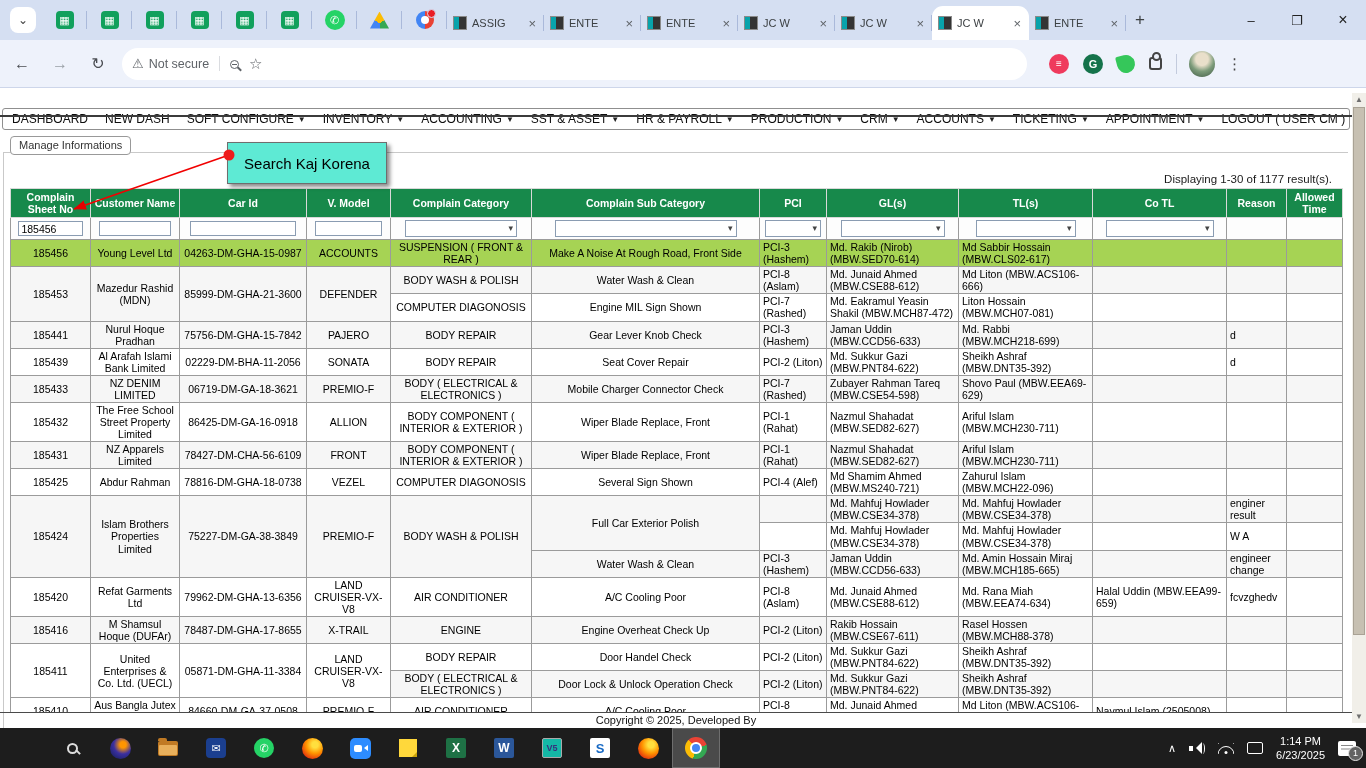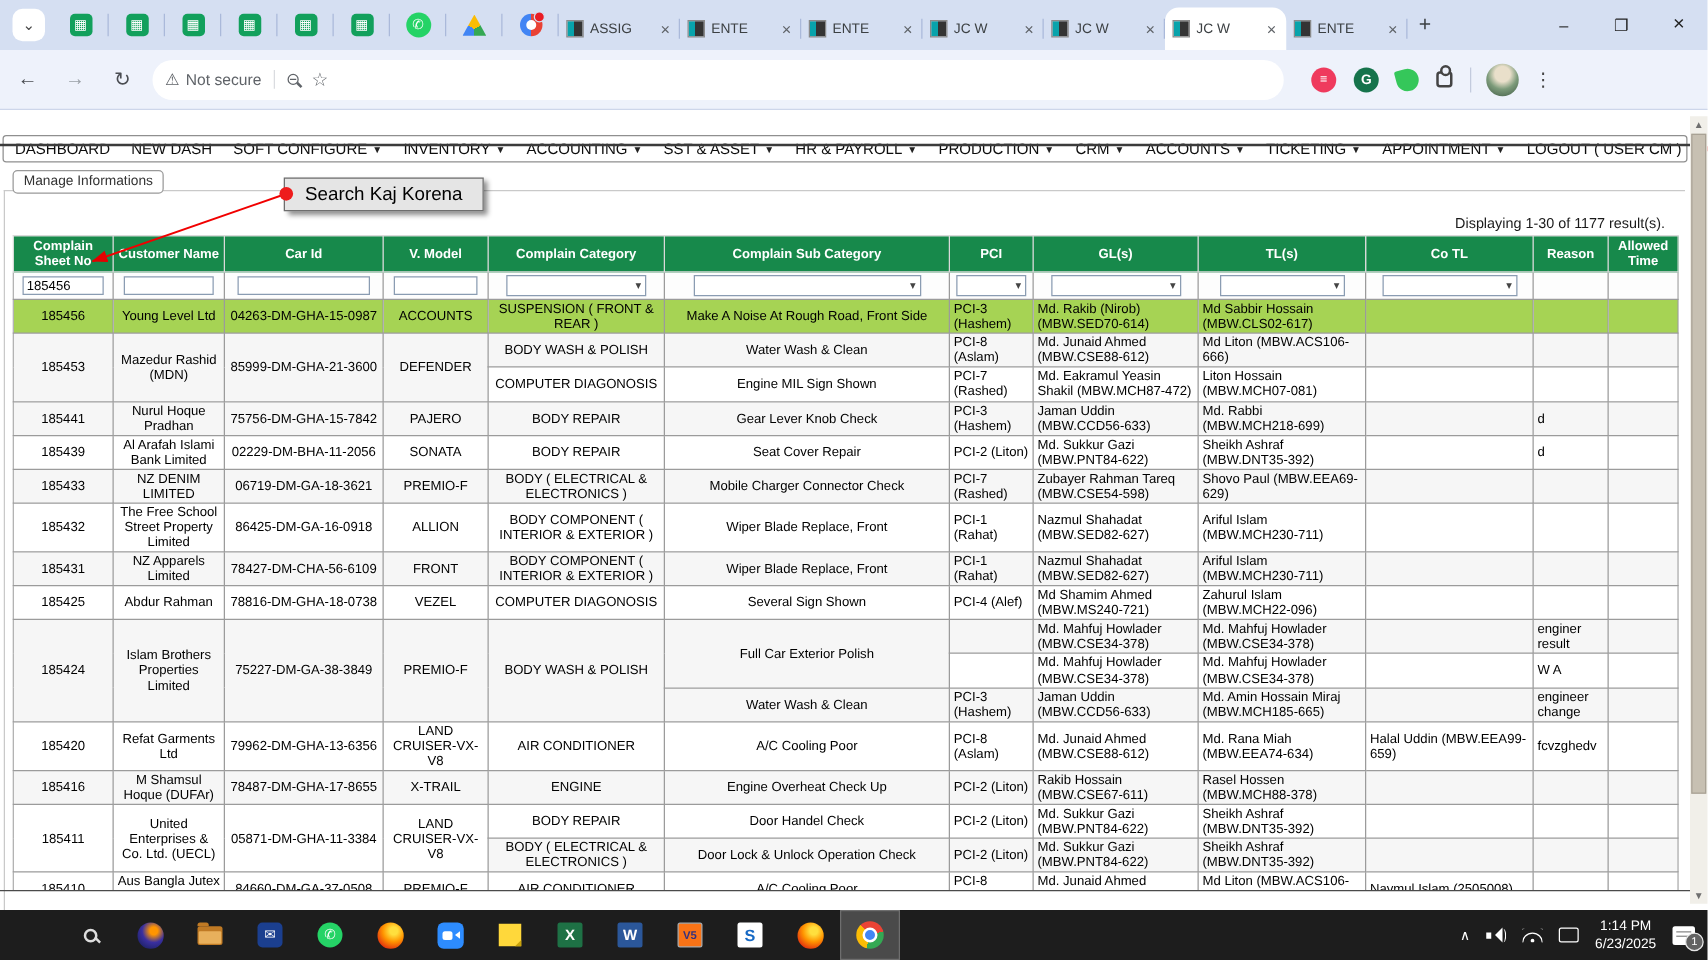--- a/index.html
+++ b/index.html
@@ -42,21 +42,21 @@
 
   
   #page { position:absolute; left:0; top:88px; width:1366px; height:640px; background:#fff; }
   #mainnav { position:absolute; left:2px; top:20px; width:1348px; height:22px; border:1px solid #8f8f8f; border-radius:3px; background:#fff; display:flex; align-items:center; gap:17px; padding:0 9px; font-size:12px; color:#0d0d0d; white-space:nowrap; }
   .nav-item { display:flex; align-items:center; gap:4px; }
   .nav-item .caret { font-size:8px; color:#222; }
   .msg-badge { background:#f2a6a2; color:#fff; font-weight:bold; font-size:12px; padding:2px 11px; }
   #navline { position:absolute; left:0; top:27px; width:1352px; height:2px; background:#3b3b3b; }
   #fieldset { position:absolute; left:3px; top:64px; width:1345px; height:624px; border-left:1px solid #c9c9c9; border-top:1px solid #c9c9c9; }
   #panel-label { position:absolute; left:10px; top:48px; background:#fff; border:1px solid #999; border-radius:4px; padding:2px 8px 3px; font-size:11px; color:#333; z-index:3; }
-  #tooltip { position:absolute; left:227px; top:54px; width:160px; height:27px; background:#e5e5e5; border:1px solid #6e6e6e; box-shadow:3px 3px 4px rgba(0,0,0,.45); display:grid; place-items:center; font-size:15px; color:#000; z-index:2; }
+  #tooltip { position:absolute; left:227px; top:54px; width:160px; height:42px; background:#5eead4; border:1px solid #6e6e6e; box-shadow:3px 3px 4px rgba(0,0,0,.45); display:grid; place-items:center; font-size:15px; color:#000; z-index:2; }
   #arrow-svg { position:absolute; left:0; top:40px; z-index:4; pointer-events:none; }
   #results { position:absolute; right:34px; top:85px; font-size:11.5px; color:#1a1a1a; }
 
   
   #tablewrap { position:absolute; left:10px; top:100px; width:1333px; height:524px; overflow:hidden; }
   table { border-collapse:collapse; table-layout:fixed; width:1332px; }
   th { background:#17894b; color:#fff; font-size:10.5px; font-weight:bold; border:1px solid #d9d9d9; padding:2px 2px; line-height:1.15; height:26px; }
   td { border:1px solid #9b9b9b; font-size:10.5px; color:#000; padding:1px 3px; text-align:center; line-height:1.15; overflow:hidden; vertical-align:middle; }
   tbody tr { height:24px; }
   tbody tr.alt { background:#f6f6f6; }
@@ -104,21 +104,21 @@
   .ic-folder::before { content:""; position:absolute; top:-3px; left:0; width:9px; height:3px; background:#c07a24; border-radius:2px 2px 0 0; }
   .ic-folder::after { content:""; position:absolute; inset:4px 1px 1px; background:#e8b05c; border-radius:1px; }
   .ic-mail { width:20px; height:20px; border-radius:4px; background:#1b3f8f; color:#fff; font-size:11px; }
   .ic-zoom { width:21px; height:21px; border-radius:5px; background:#2d8cff; position:relative; }
   .ic-zoom::before { content:""; position:absolute; left:4px; top:7px; width:8px; height:7px; background:#fff; border-radius:2px; }
   .ic-zoom::after { content:""; position:absolute; right:3px; top:7px; border-top:3.5px solid transparent; border-bottom:3.5px solid transparent; border-right:4px solid #fff; }
   .ic-sticky { width:18px; height:18px; background:#ffd83b; position:relative; }
   .ic-sticky::after { content:""; position:absolute; right:0; bottom:0; border-bottom:5px solid #c9a20a; border-left:5px solid transparent; }
   .ic-excel { width:20px; height:20px; background:#1e7145; color:#fff; font-weight:bold; font-size:12px; border-radius:2px; }
   .ic-word { width:20px; height:20px; background:#2b579a; color:#fff; font-weight:bold; font-size:12px; border-radius:2px; }
-  .ic-v5 { width:20px; height:20px; background:#f97316; color:#35327e; font-weight:bold; font-size:9px; border-radius:2px; border:1px solid #aaa; }
+  .ic-v5 { width:20px; height:20px; background:#14b8a6; color:#35327e; font-weight:bold; font-size:9px; border-radius:2px; border:1px solid #aaa; }
   .ic-sapp { width:20px; height:20px; background:#fff; color:#1769c4; font-weight:bold; font-size:13px; border-radius:2px; }
   .ic-chrome { width:22px; height:22px; border-radius:50%; background:conic-gradient(from -45deg,#ea4335 0 33.3%,#34a853 0 66.6%,#fbbc05 0 100%); position:relative; }
   .ic-chrome::after { content:""; position:absolute; inset:5px; background:#4285f4; border:2px solid #fff; border-radius:50%; }
   .tray-chev { font-size:11px; }
   .ic-speaker { position:relative; width:16px; height:13px; }
   .ic-speaker::before { content:""; position:absolute; left:0; top:4px; width:4px; height:5px; background:#fff; }
   .ic-speaker::after { content:""; position:absolute; left:1px; top:0.5px; border:6px solid transparent; border-right:6px solid #fff; }
   .ic-speaker .w { position:absolute; right:0; top:1px; width:5px; height:11px; border-right:1.6px solid #fff; border-radius:0 50% 50% 0 / 0 50% 50% 0; }
   .ic-wifi { width:16px; height:11px; position:relative; overflow:hidden; }
   .ic-wifi::before { content:""; position:absolute; left:50%; bottom:-14px; transform:translateX(-50%); width:26px; height:26px; border:1.6px solid #fff; border-radius:50%; }
@@ -585,20 +585,21 @@
             <td class="al">Md Liton (MBW.ACS106-666)</td>
             <td class="al">Naymul Islam (2505008)</td>
             <td class="al"></td>
             <td></td>
           </tr>
         </tbody>
     </table>
   </div>
 
   <div id="footline"></div>
+  <div id="copyright">Copyright © 2025, Developed By</div>
 
   <div id="scrollbar">
     <span class="sb-arrow" id="sb-up">▲</span>
     <div id="sb-thumb"></div>
     <span class="sb-arrow" id="sb-down">▼</span>
   </div>
 </div>
 
 <div id="taskbar">
   <div id="tb-apps" style="display:flex;">

